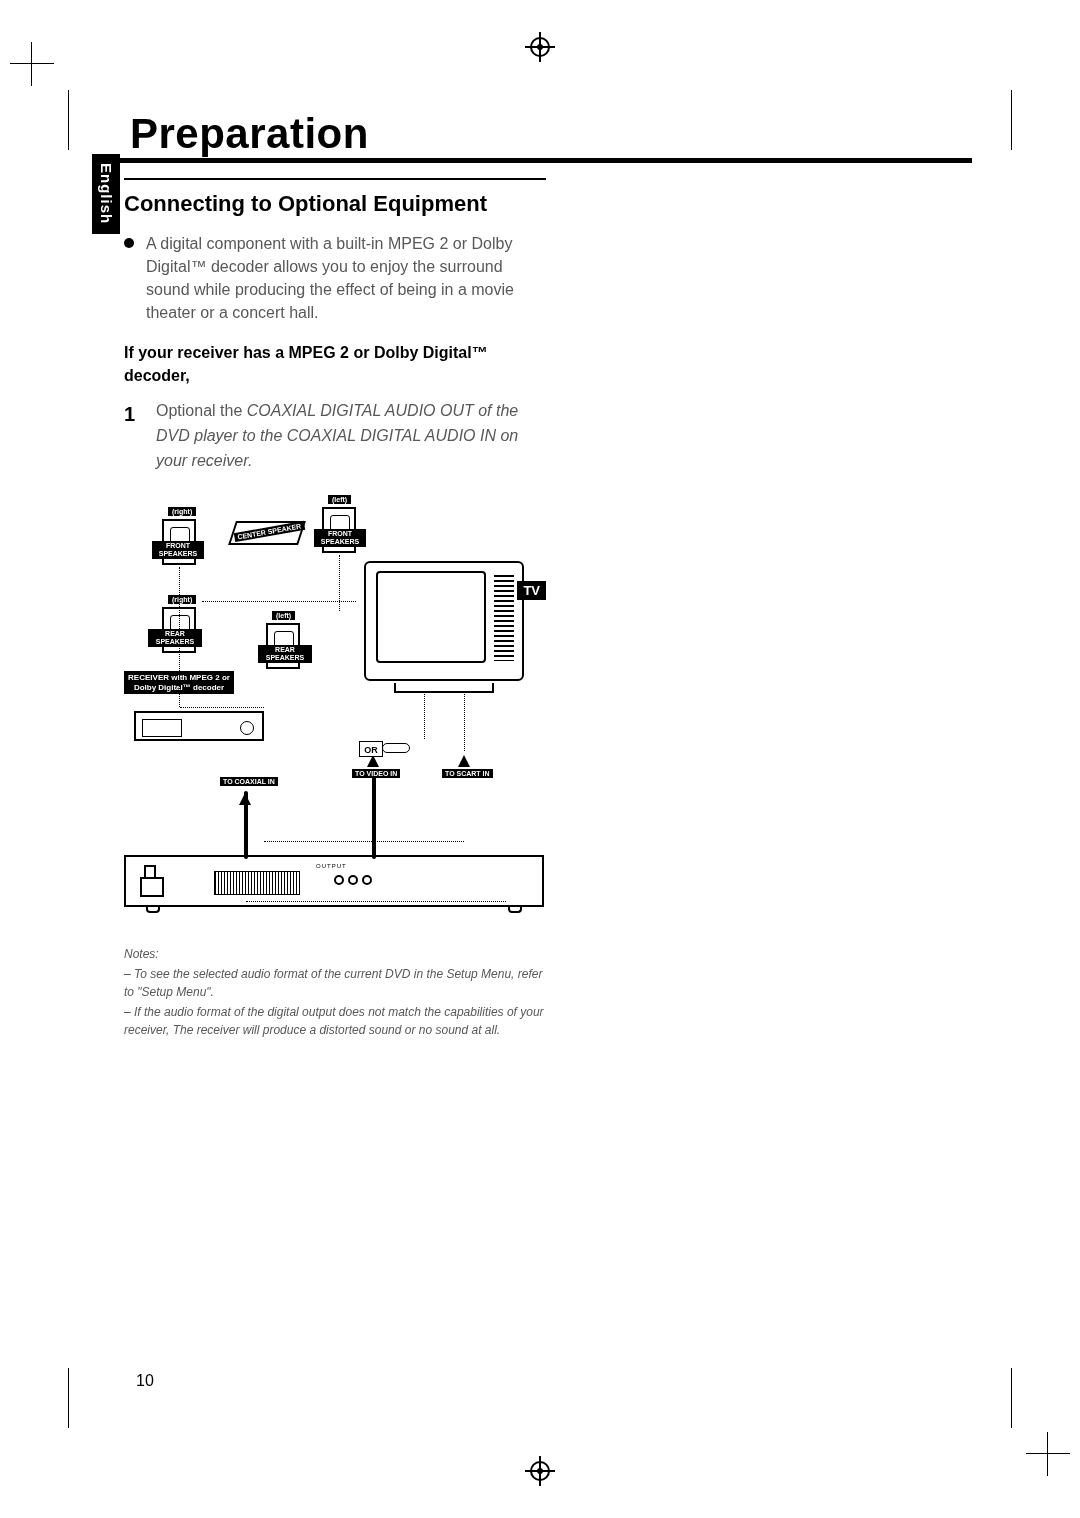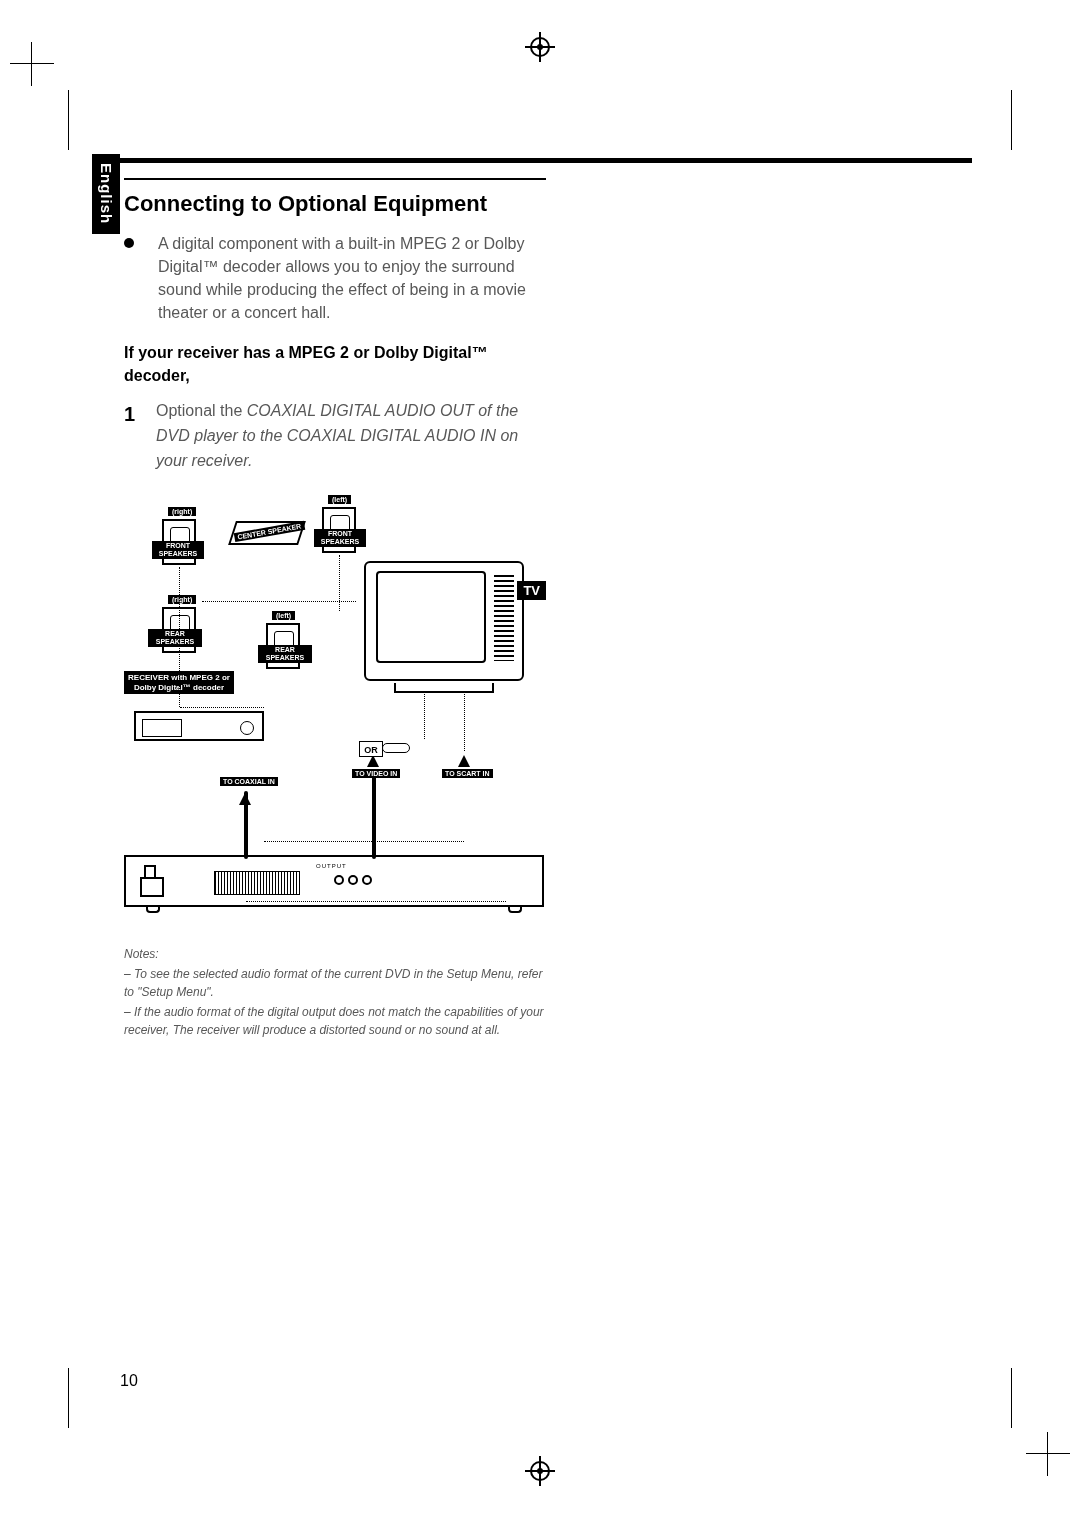--- a/index.html
+++ b/index.html
@@ -35,35 +35,35 @@
   .sidetab { position:absolute; left:92px; top:154px; width:28px; height:80px; background:#000; color:#fff; font-size:15px; font-weight:bold; writing-mode: vertical-rl; text-orientation: mixed; display:flex; align-items:center; justify-content:center; letter-spacing:1px; }
 
   
   .title { position:absolute; left:130px; top:110px; font-size:42px; font-weight:bold; color:#000; letter-spacing:0.5px; }
   .title-rule { position:absolute; left:92px; top:158px; width:880px; height:5px; background:#000; }
 
   .col { position:absolute; left:124px; top:178px; width:422px; }
   .sep { width:100%; height:2px; background:#000; margin-bottom:10px; }
   .h2 { font-size:22px; font-weight:bold; line-height:1.25; margin-bottom:14px; }
 
-  .bul { display:flex; gap:24px; font-size:16px; line-height:1.45; color:#585858; margin-bottom:6px;justify-content:center; }
+  .bul { display:flex; gap:12px; font-size:16px; line-height:1.45; color:#585858; margin-bottom:6px;justify-content:center; }
   .bul .dot { width:10px; height:10px; background:#000; border-radius:50%; margin-top:6px; flex:0 0 10px; }
   .bul .txt { flex:1; }
 
   .h3 { font-size:16px; font-weight:bold; line-height:1.4; margin-top:18px; margin-bottom:12px; }
 
   .step { display:flex; gap:14px; font-size:16px; line-height:1.55; color:#585858; }
   .step .num { font-size:20px; font-weight:bold; color:#000; width:18px; }
   .step .body { flex:1; font-style:italic; }
 
   .notes { margin-top:24px; font-size:12px; line-height:1.5; color:#585858; font-style:italic; }
   .notes .lbl { display:block; margin-bottom:2px; }
   .notes p { margin-bottom:2px; }
 
-  .pagenum { position:absolute; left:120px; bottom:128px; font-size:16px; }
+  .pagenum { position:absolute; left:136px; bottom:128px; font-size:16px; }
 
   
   .diagram { position:relative; width:420px; height:420px; margin-top:28px; margin-bottom:4px; }
 
   .spkbox { position:absolute; width:34px; height:46px; border:2px solid #000; background:#fff; }
   .spkbox::after{ content:""; position:absolute; left:6px; top:6px; width:18px; height:30px; border:1px solid #000; border-radius:3px;}
   .spklbl { position:absolute; font-size:7px; font-weight:bold; color:#fff; background:#000; padding:1px 3px; text-align:center; line-height:1.1; }
   .tag    { position:absolute; font-size:7px; font-weight:bold; color:#fff; background:#000; padding:1px 4px; }
 
   .center-spk { position:absolute; width:70px; height:24px; border:2px solid #000; transform: skewX(-18deg); background:#fff; }
@@ -118,20 +118,21 @@
       <span class="ring"></span>
       <span class="dot"></span>
     </div>
   <div class="guide-v l"></div>
   <div class="guide-v r"></div>
   <div class="guide-v2 l"></div>
   <div class="guide-v2 r"></div>
 
   <div class="sidetab">English</div>
 
+  <div class="title">Preparation</div>
   <div class="title-rule"></div>
 
   <div class="col">
     <div class="sep"></div>
     <div class="h2">Connecting to Optional Equipment</div>
 
     <div class="bul">
       <span class="dot"></span>
       <span class="txt">A digital component with a built-in MPEG 2 or Dolby Digital™ decoder allows you to enjoy the surround sound while producing the effect of being in a movie theater or a concert hall.</span>
     </div>

